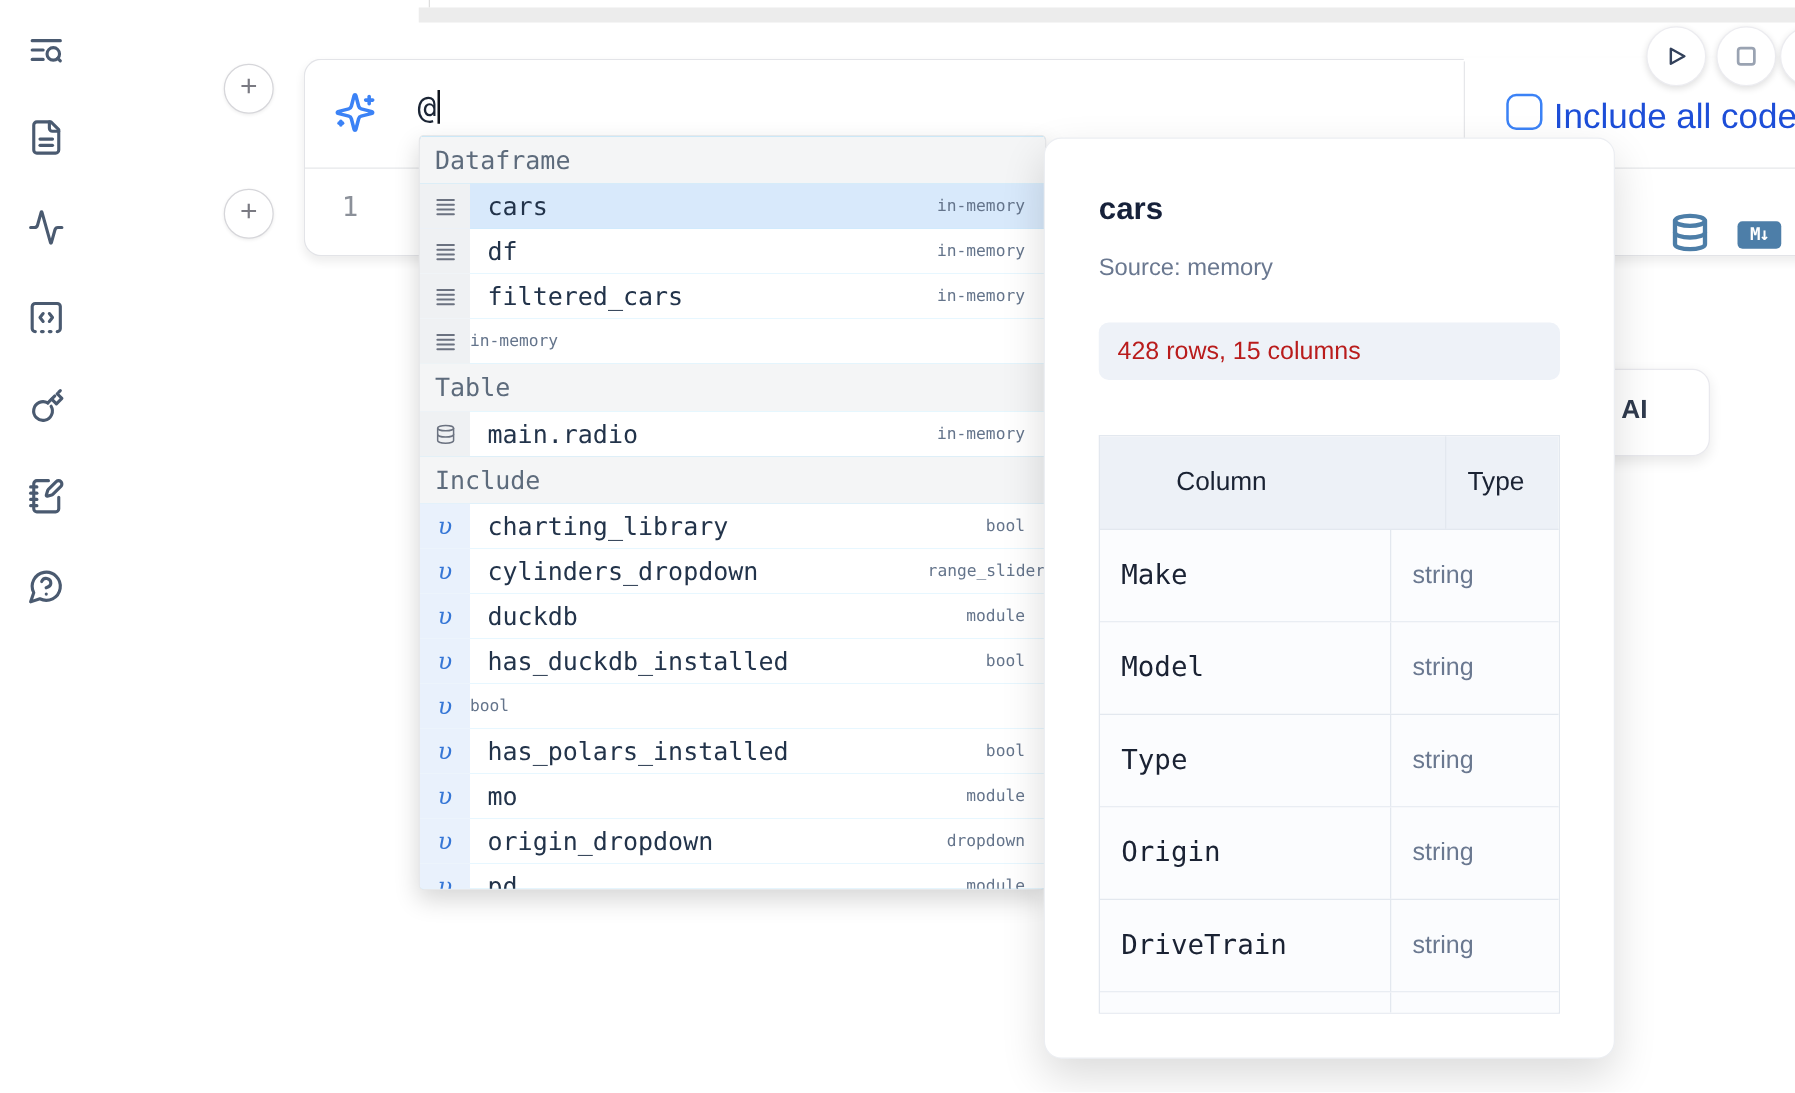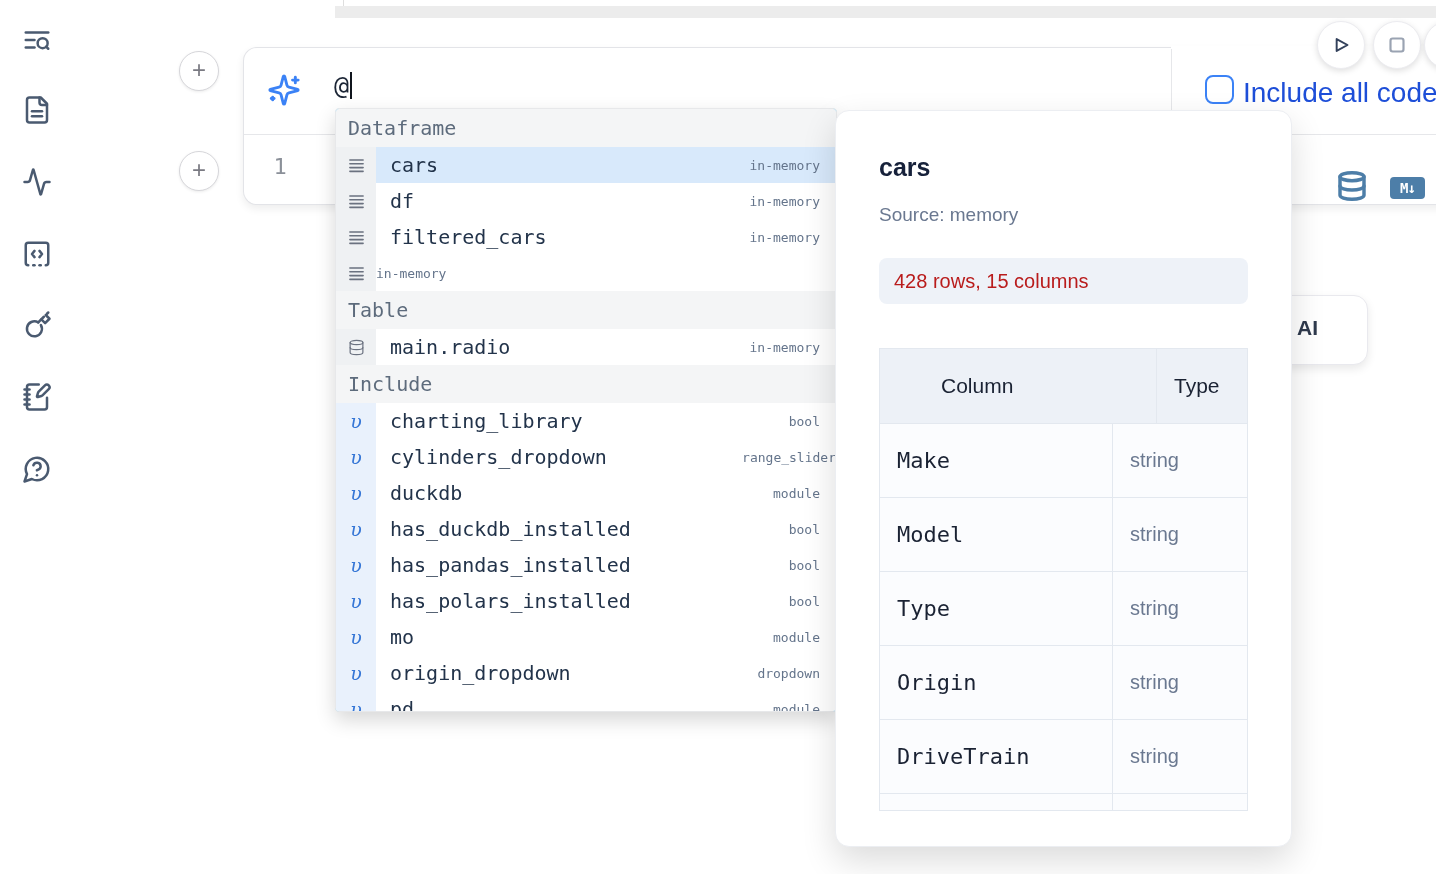--- a/index.html
+++ b/index.html
@@ -286,21 +286,20 @@
       <span class="dd-gutter">
           <span class="vglyph">υ</span>
         </span>
       <span class="dd-name mono">has_duckdb_installed</span>
       <span class="dd-type mono">bool</span>
     </div>
     <div class="dd-row var">
       <span class="dd-gutter">
           <span class="vglyph">υ</span>
         </span>
-      <span class="dd-name mono">has_pandas_installed</span>
       <span class="dd-type mono">bool</span>
     </div>
     <div class="dd-row var">
       <span class="dd-gutter">
           <span class="vglyph">υ</span>
         </span>
       <span class="dd-name mono">has_polars_installed</span>
       <span class="dd-type mono">bool</span>
     </div>
     <div class="dd-row var">

